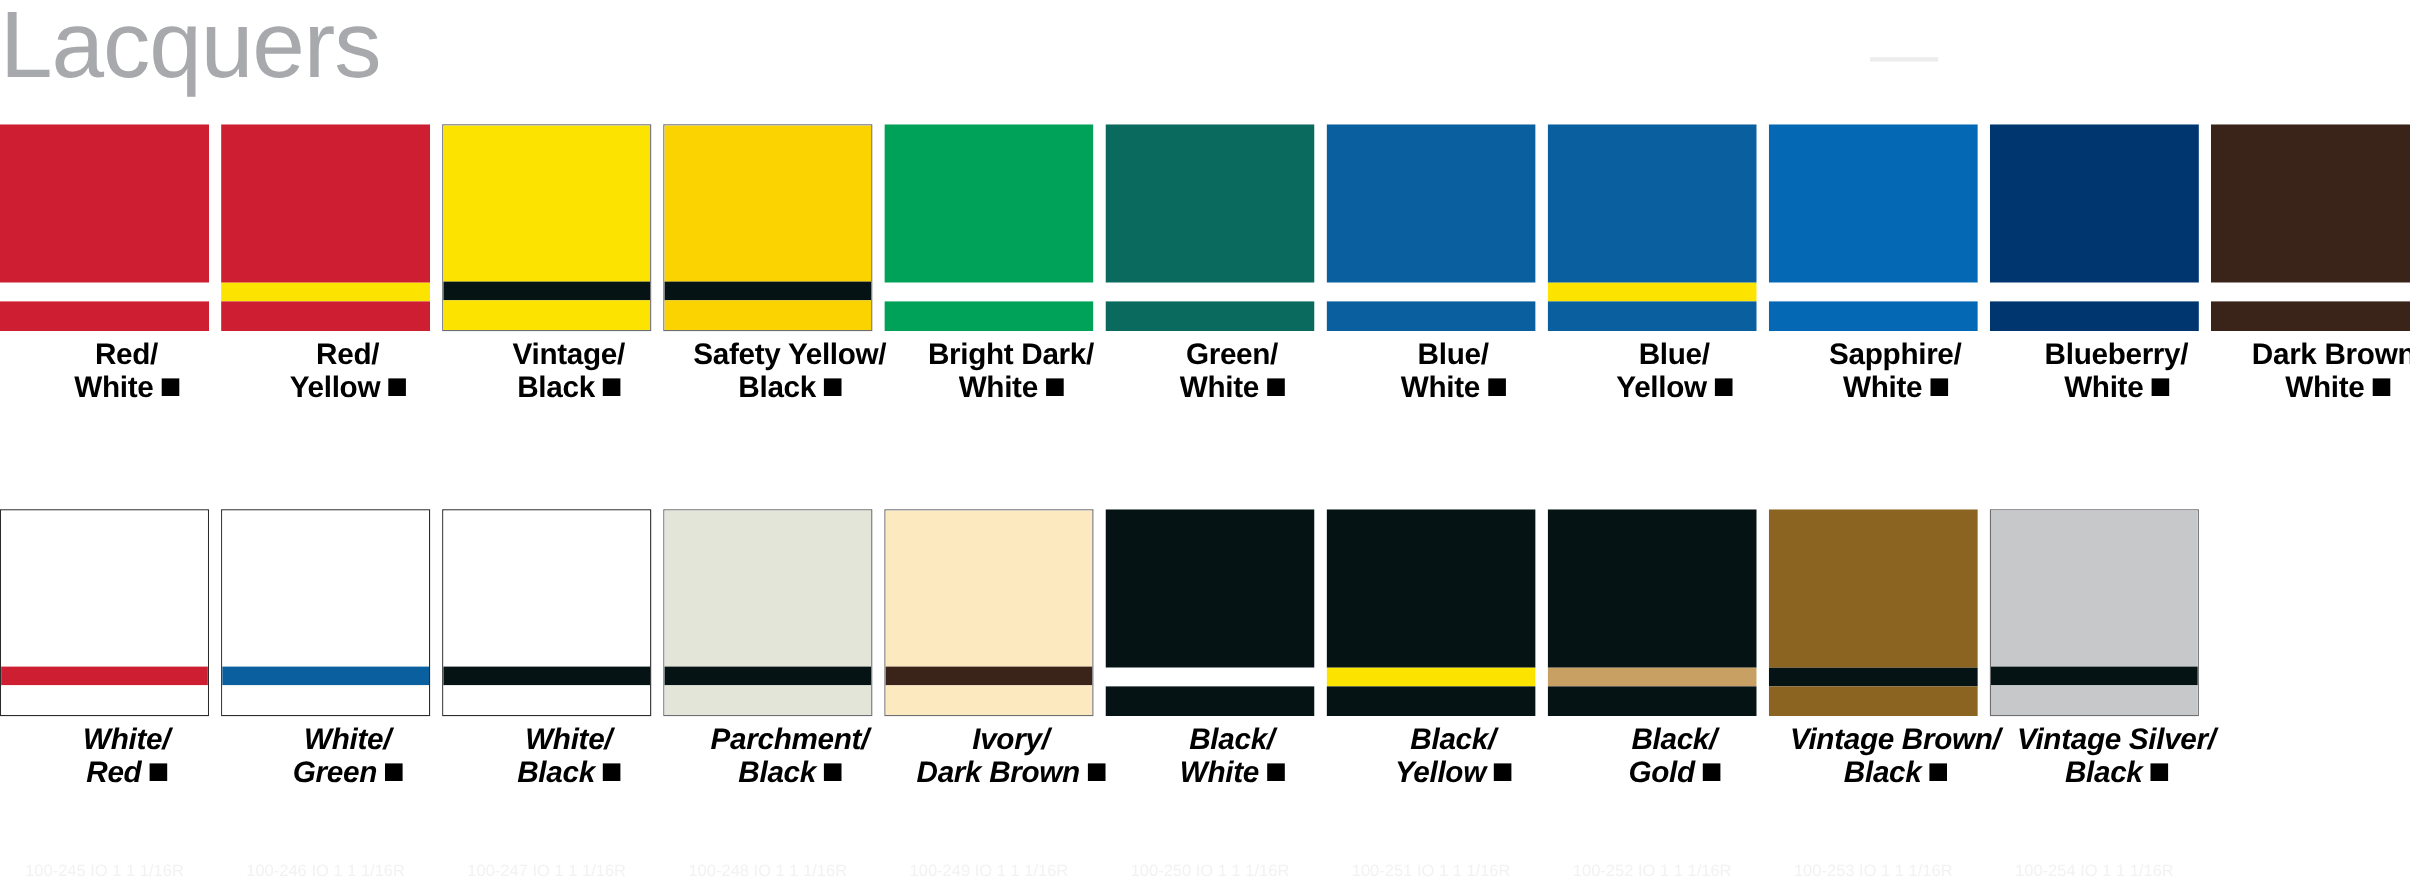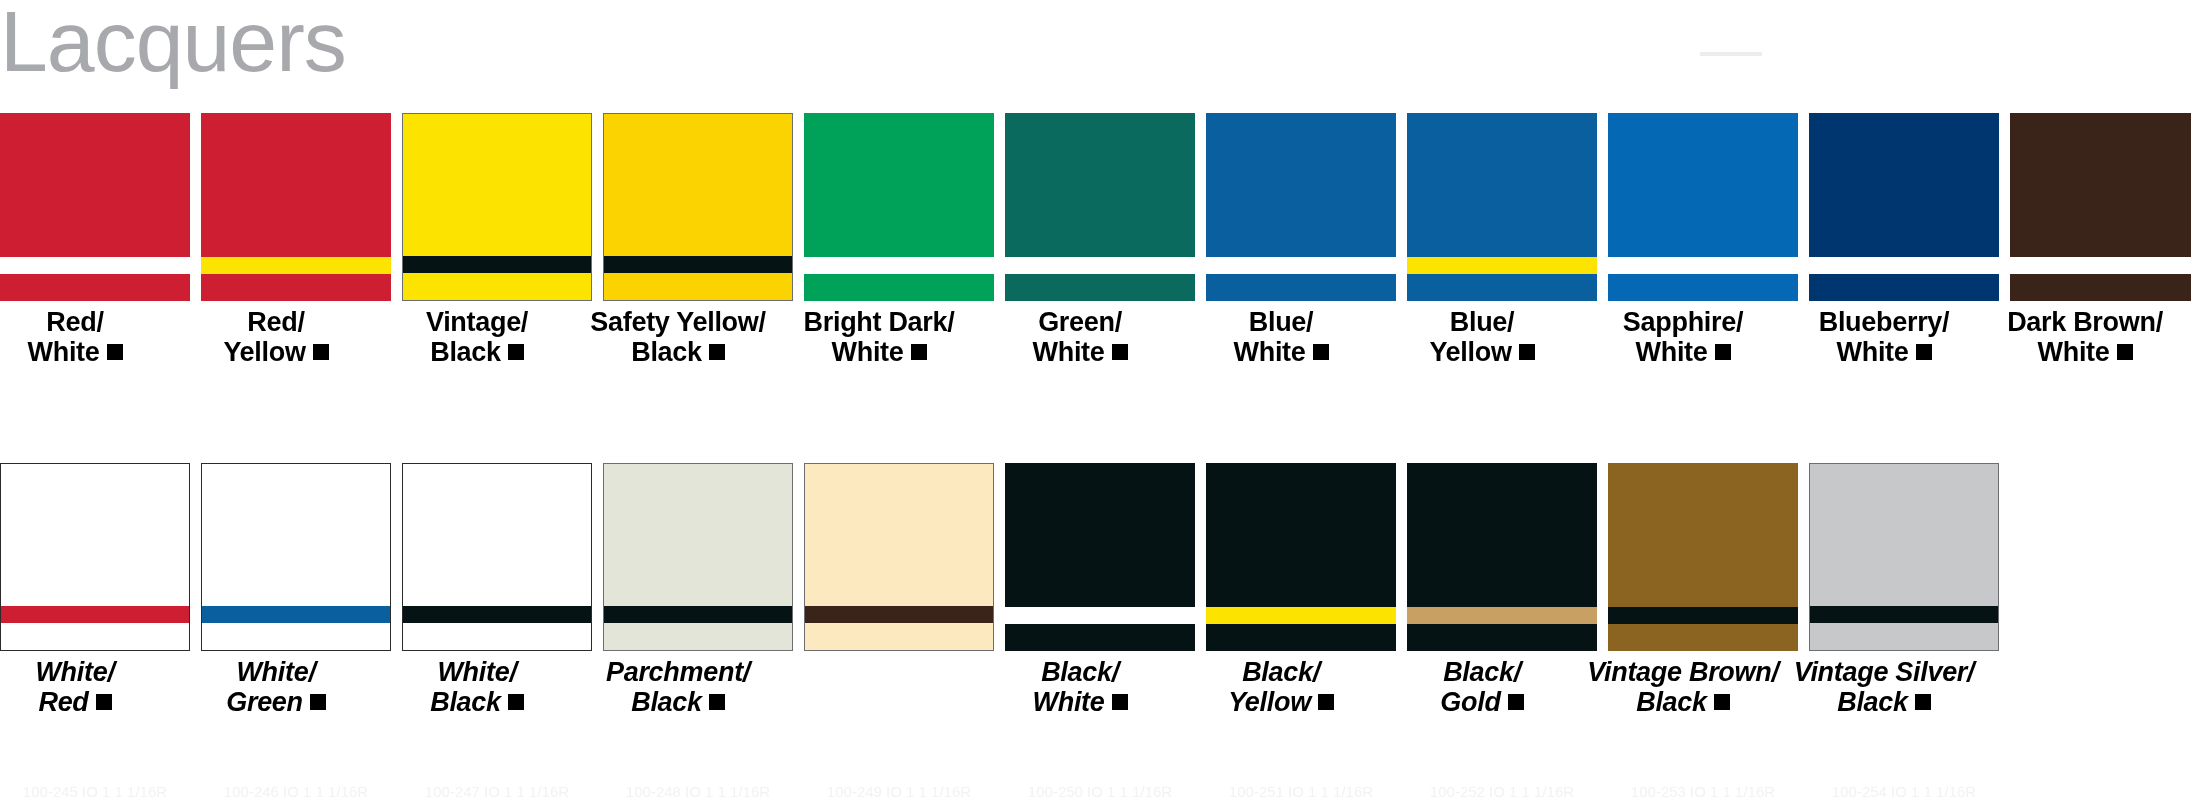--- a/index.html
+++ b/index.html
@@ -48,21 +48,21 @@
     gap: 11px;
     align-items: flex-start;
   }
   .row-1 { top: 113px; }
   .row-2 { top: 463px; font-style: italic; }
 
   .swatch-cell {
     width: 190px;
     display: flex;
     flex-direction: column;
-    align-items: flex-end;
+    align-items: flex-start;
   }
 
   
   .chip {
     width: 190px;
     height: 188px;
     position: relative;
     display: flex;
     flex-direction: column;
     overflow: hidden;
@@ -302,20 +302,24 @@
       <div class="chip-label">
         <span class="line1">Parchment/</span>
         <span class="line2"><span>Black</span><span class="sq"></span></span>
       </div>
     </div>
     <div class="swatch-cell">
       <div class="chip bordered-soft">
         <div class="chip-top" style="background: rgb(252, 233, 192);"></div>
         <div class="chip-stripe" style="background: rgb(58, 36, 26);"></div>
         <div class="chip-bottom" style="background: rgb(252, 233, 192);"></div>
+      </div>
+      <div class="chip-label">
+        <span class="line1">Ivory/</span>
+        <span class="line2"><span>Dark Brown</span><span class="sq"></span></span>
       </div>
     </div>
     <div class="swatch-cell">
       <div class="chip">
         <div class="chip-top" style="background: rgb(6, 19, 20);"></div>
         <div class="chip-stripe" style="background: rgb(255, 255, 255);"></div>
         <div class="chip-bottom" style="background: rgb(6, 19, 20);"></div>
       </div>
       <div class="chip-label">
         <span class="line1">Black/</span>

